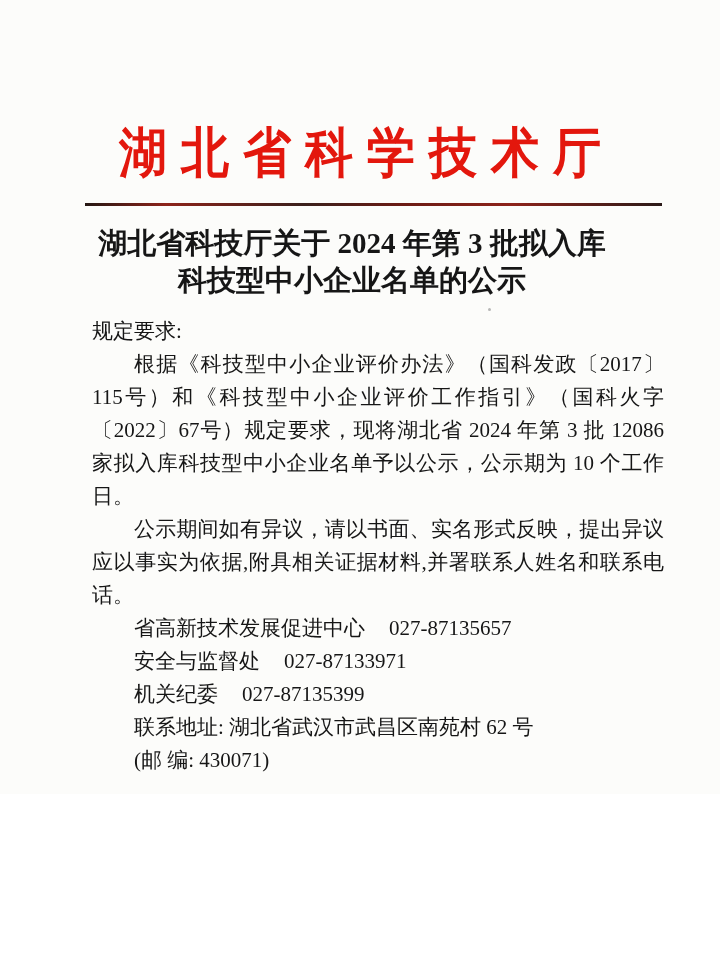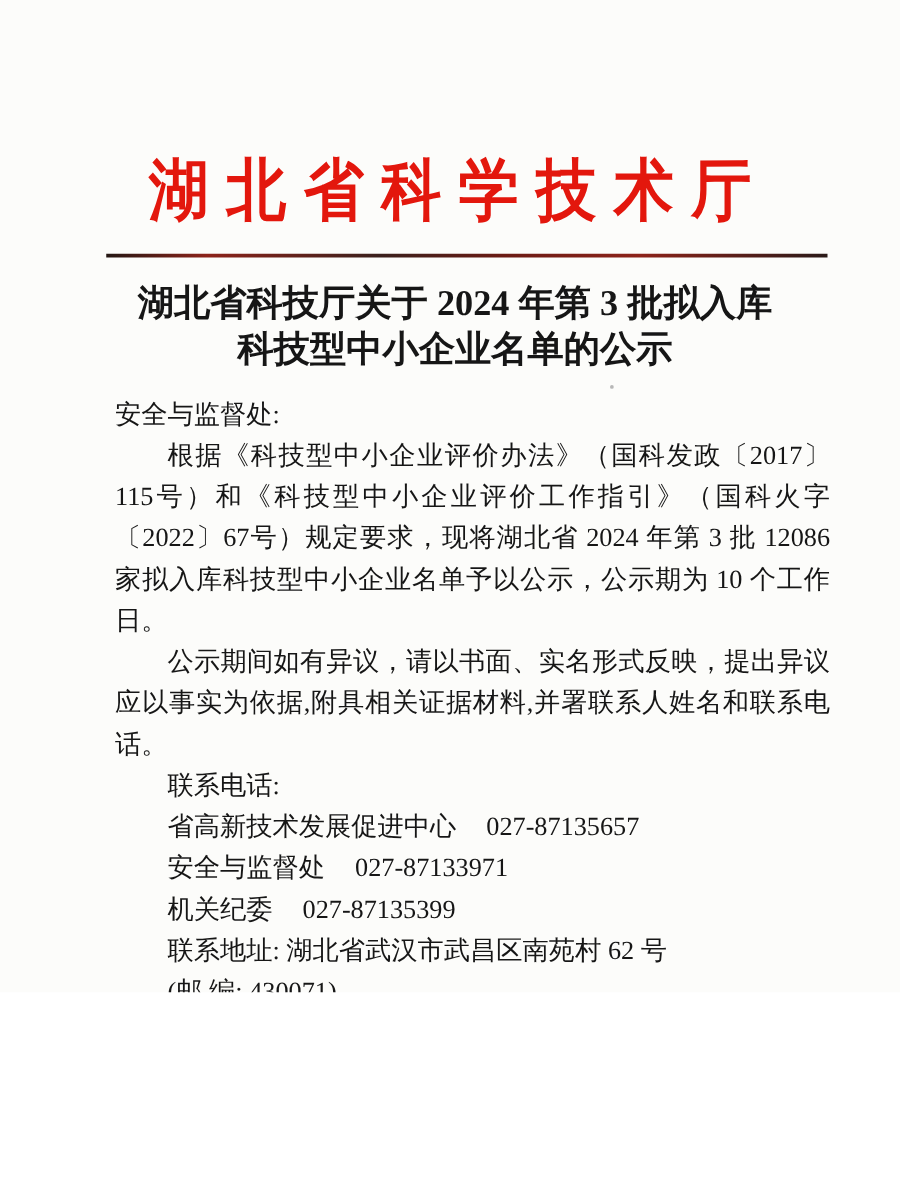--- a/index.html
+++ b/index.html
@@ -53,21 +53,21 @@
       #3a201c 38%,
       #6b1b14 55%,
       var(--divider-red) 74%,
       #2a1a18 100%);
   }
 
   
   .doc-title {
     position: absolute;
     top: 225px;
-    left: 44px;
+    left: 32px;
     width: 640px;
     text-align: center;
     font-weight: bold;
     font-size: 29px;
     line-height: 37px;
     color: var(--ink);
   }
 
   
   .body-text {
@@ -150,27 +150,26 @@
   <div class="letterhead">湖北省科学技术厅</div>
 
   <div class="divider"></div>
 
   <div class="doc-title">
     <div>湖北省科技厅关于 2024 年第 3 批拟入库</div>
     <div>科技型中小企业名单的公示</div>
   </div>
 
   <div class="body-text">
-    <p>安全与监督处:</p>
+    <p>规定要求:</p>
 
     <p class="para">根据《科技型中小企业评价办法》（国科发政〔2017〕115号）和《科技型中小企业评价工作指引》（国科火字〔2022〕67号）规定要求，现将湖北省 2024 年第 3 批 12086 家拟入库科技型中小企业名单予以公示，公示期为 10 个工作日。</p>
 
     <p class="para">公示期间如有异议，请以书面、实名形式反映，提出异议应以事实为依据,附具相关证据材料,并署联系人姓名和联系电话。</p>
 
-    <p class="indent">联系电话:</p>
 
     <p class="indent contact-line">
       <span>省高新技术发展促进中心</span><span class="phone">027-87135657</span>
     </p>
 
     <p class="indent contact-line">
       <span>安全与监督处</span><span class="phone">027-87133971</span>
     </p>
 
     <p class="indent contact-line">

